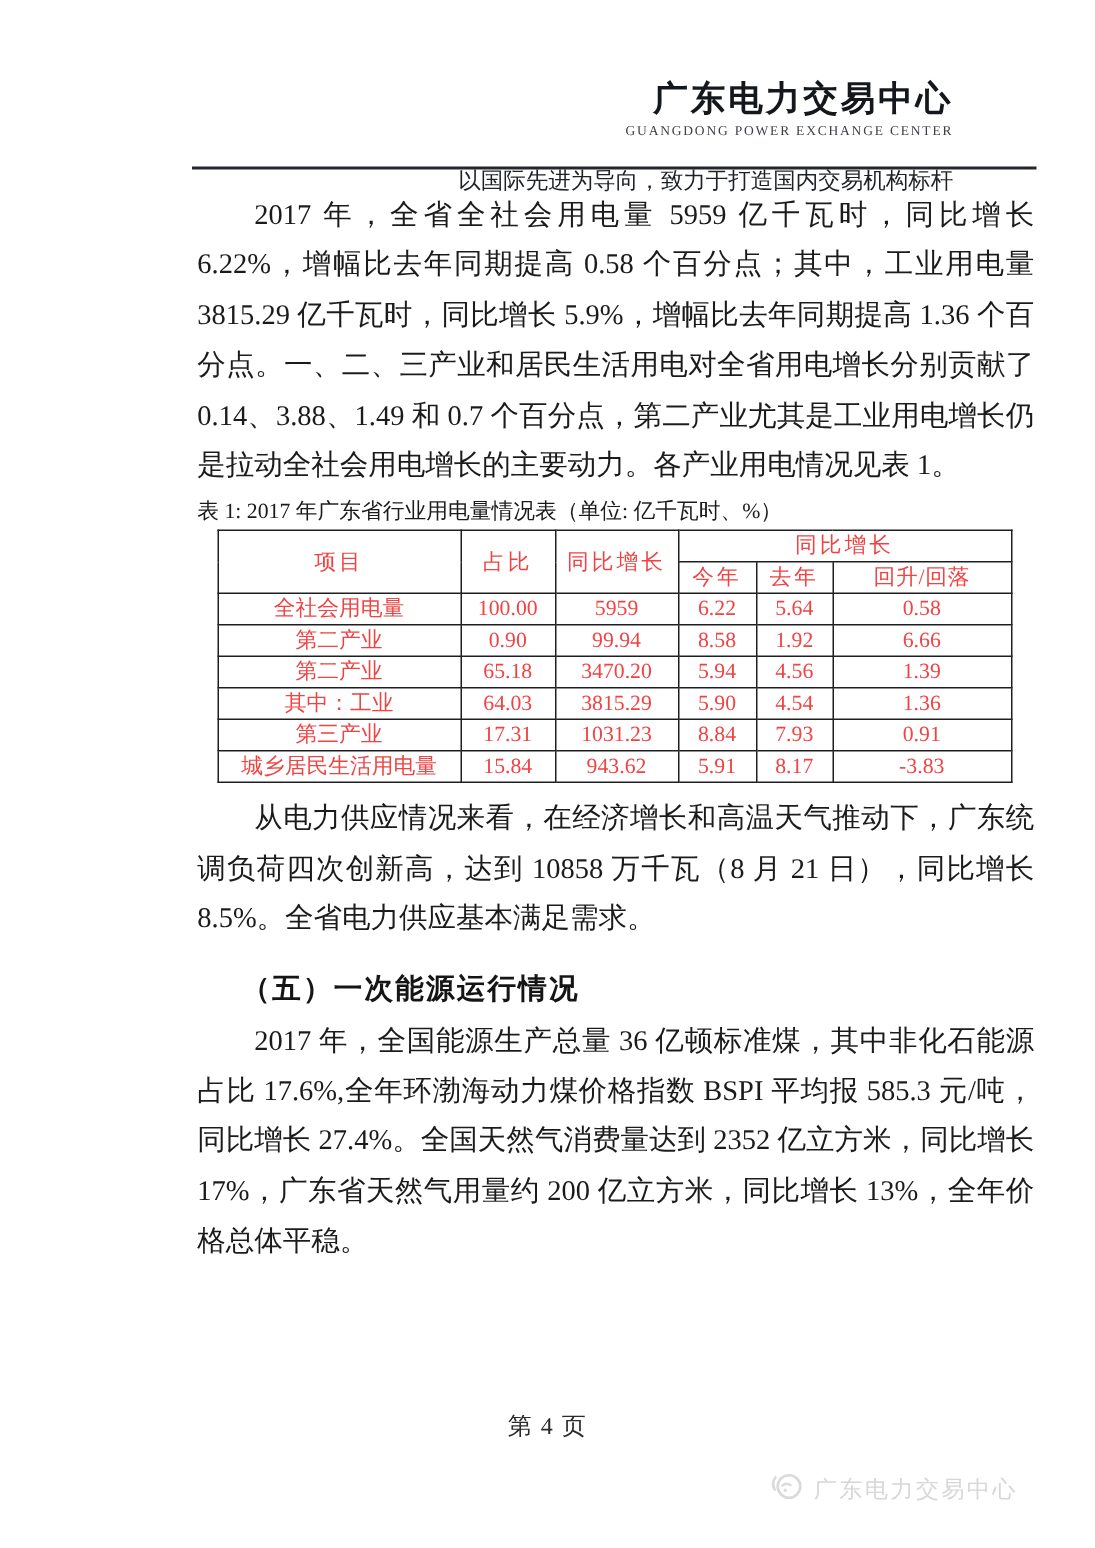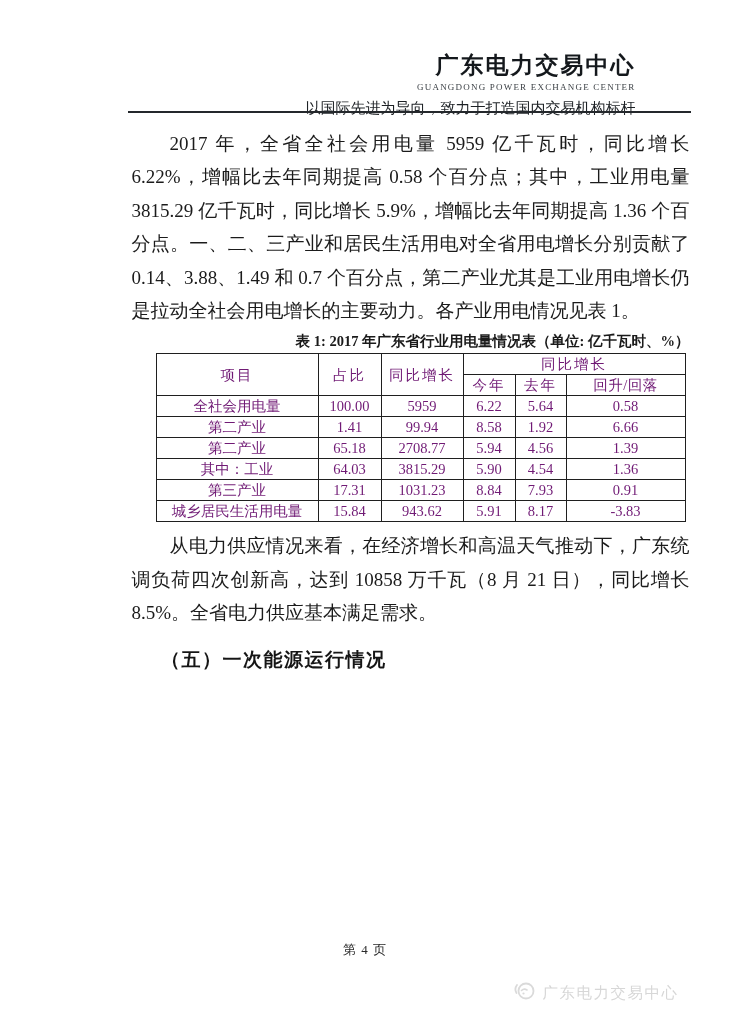--- a/index.html
+++ b/index.html
@@ -32,21 +32,21 @@
     font-size:9px;
     letter-spacing:1.2px;
     color:#3a3f44;
     margin-top:3px;
     line-height:12px;
   }
   .header-tagline {
     font-family:"Liberation Sans","DejaVu Sans",sans-serif;
     font-size:15px;
     color:#1d2125;
-    margin-top:6px;
+    margin-top:19px;
     line-height:18px;
   }
   .header-rule {
     position:absolute; top:111px; left:100px;
     width:563px; height:0;
     border-top:2px solid #24282c;
   }
 
   
   .content {
@@ -57,34 +57,34 @@
   .para {
     font-size:19px;
     line-height:33.4px;
     text-align:justify;
     text-indent:2em;
     color:#1b1b1b;
   }
   .para-1 { margin-top:7px; }
   .table-caption {
     margin-top:4px;
-    text-align:right;
+    text-align:left;
     font-size:14.5px;
-    font-weight:bold;
+    font-weight:normal;
     color:#1a1a1a;
     line-height:21px;
   }
   table.data-table {
     table-layout:fixed;
     border-collapse:collapse;
     width:529px;
-    margin-left:24px;
+    margin-left:13px;
     margin-top:1px;
     font-size:14.5px;
-    color:#701a75;
+    color:#ef4444;
   }
   .data-table th, .data-table td {
     border:1px solid #1f1f1f;
     text-align:center;
     vertical-align:middle;
     font-weight:normal;
     height:21px;
     padding:0 2px;
     line-height:20px;
   }
@@ -99,21 +99,21 @@
     letter-spacing:1.5px;
     color:#151515;
     line-height:33px;
   }
   .para-3 { margin-top:2px; }
 
   
   .footer {
     position:absolute; top:941px; left:0; right:0;
     text-align:center;
-    font-size:13px;
+    font-size:16px;
     color:#2a2a2a;
     letter-spacing:1px;
   }
   .watermark {
     position:absolute; top:980px; right:24px;
     display:flex; align-items:center; gap:7px;
     color:#d7d7d7;
     font-family:"Liberation Sans","DejaVu Sans",sans-serif;
     font-size:15.5px;
     letter-spacing:1.5px;
@@ -164,30 +164,30 @@
           <tr>
             <td>全社会用电量</td>
             <td>100.00</td>
             <td>5959</td>
             <td>6.22</td>
             <td>5.64</td>
             <td>0.58</td>
           </tr>
           <tr>
             <td>第二产业</td>
-            <td>1.41</td>
+            <td>0.90</td>
             <td>99.94</td>
             <td>8.58</td>
             <td>1.92</td>
             <td>6.66</td>
           </tr>
           <tr>
             <td>第二产业</td>
             <td>65.18</td>
-            <td>2708.77</td>
+            <td>3470.20</td>
             <td>5.94</td>
             <td>4.56</td>
             <td>1.39</td>
           </tr>
           <tr>
             <td>其中：工业</td>
             <td>64.03</td>
             <td>3815.29</td>
             <td>5.90</td>
             <td>4.54</td>
@@ -209,20 +209,21 @@
             <td>8.17</td>
             <td>-3.83</td>
           </tr>
         </tbody>
     </table>
 
     <p class="para para-2">从电力供应情况来看，在经济增长和高温天气推动下，广东统调负荷四次创新高，达到 10858 万千瓦（8 月 21 日），同比增长 8.5%。全省电力供应基本满足需求。</p>
 
     <div class="section-heading">（五）一次能源运行情况</div>
 
+    <p class="para para-3">2017 年，全国能源生产总量 36 亿顿标准煤，其中非化石能源占比 17.6%,全年环渤海动力煤价格指数 BSPI 平均报 585.3 元/吨，同比增长 27.4%。全国天然气消费量达到 2352 亿立方米，同比增长 17%，广东省天然气用量约 200 亿立方米，同比增长 13%，全年价格总体平稳。</p>
 
   </div>
 
   <div class="footer">第 4 页</div>
 
   <div class="watermark">
     <span class="watermark-icon">
       <svg width="24" height="22" viewBox="0 0 24 22" fill="none" xmlns="http://www.w3.org/2000/svg">
         <circle cx="14" cy="11" r="7.5" stroke="#dadada" stroke-width="1.8"></circle>
         <path d="M5 5 Q2 9 4.5 13" stroke="#dadada" stroke-width="1.8" fill="none" stroke-linecap="round"></path>

